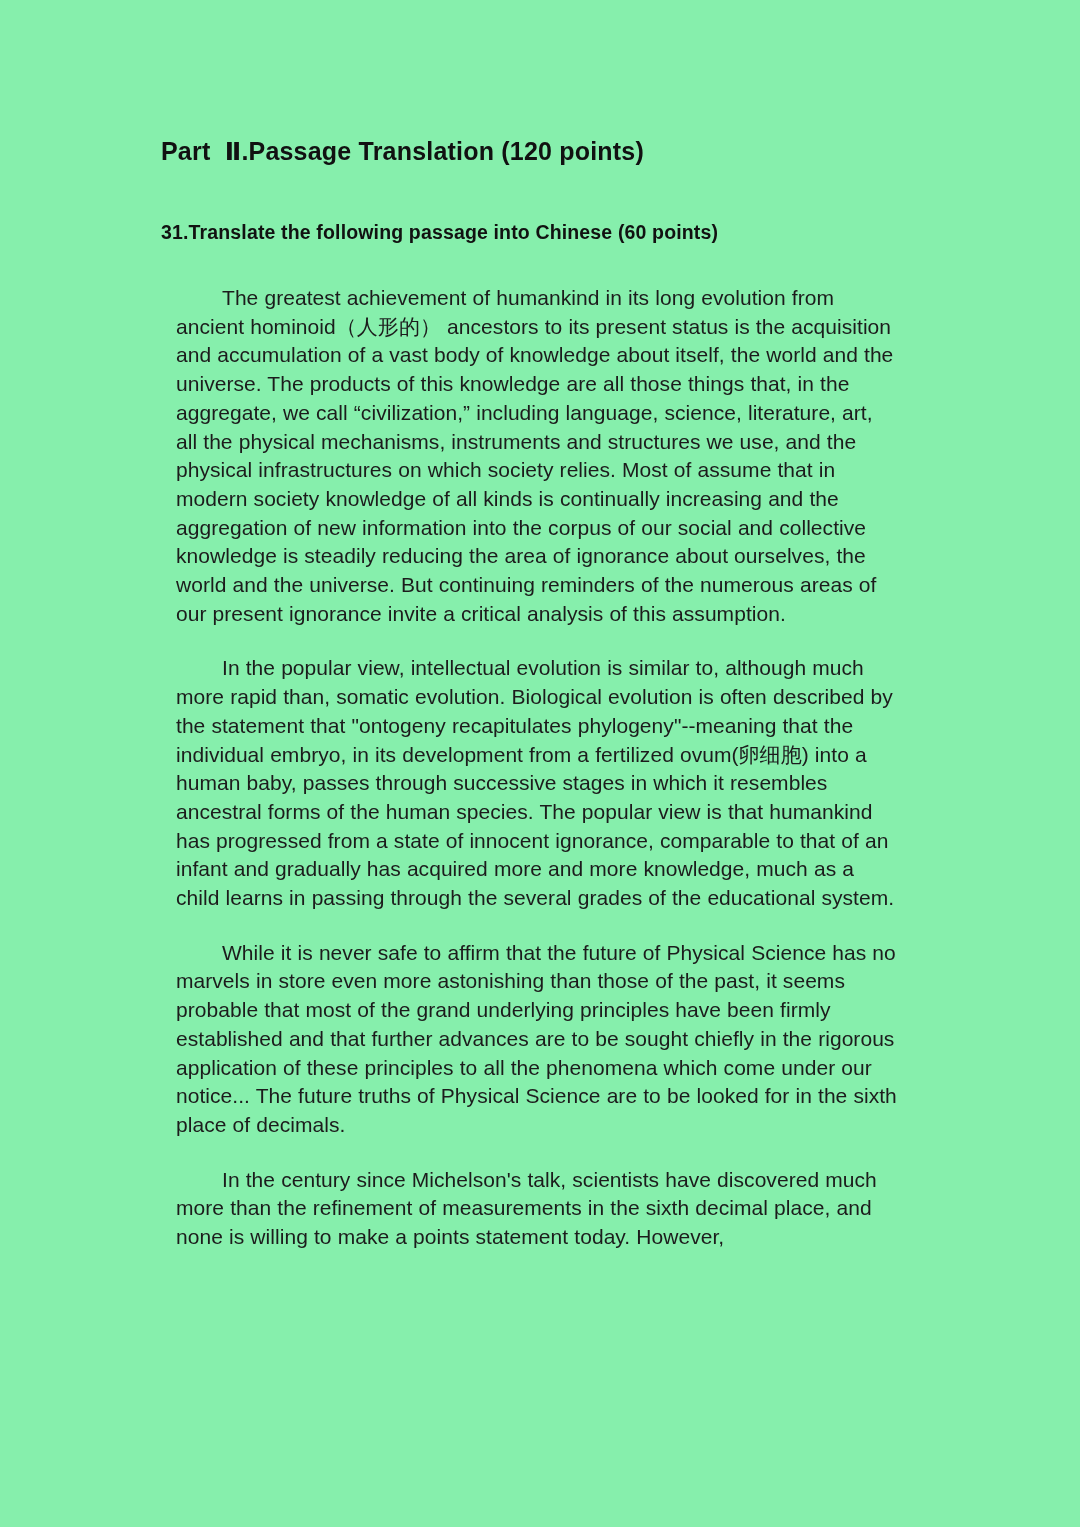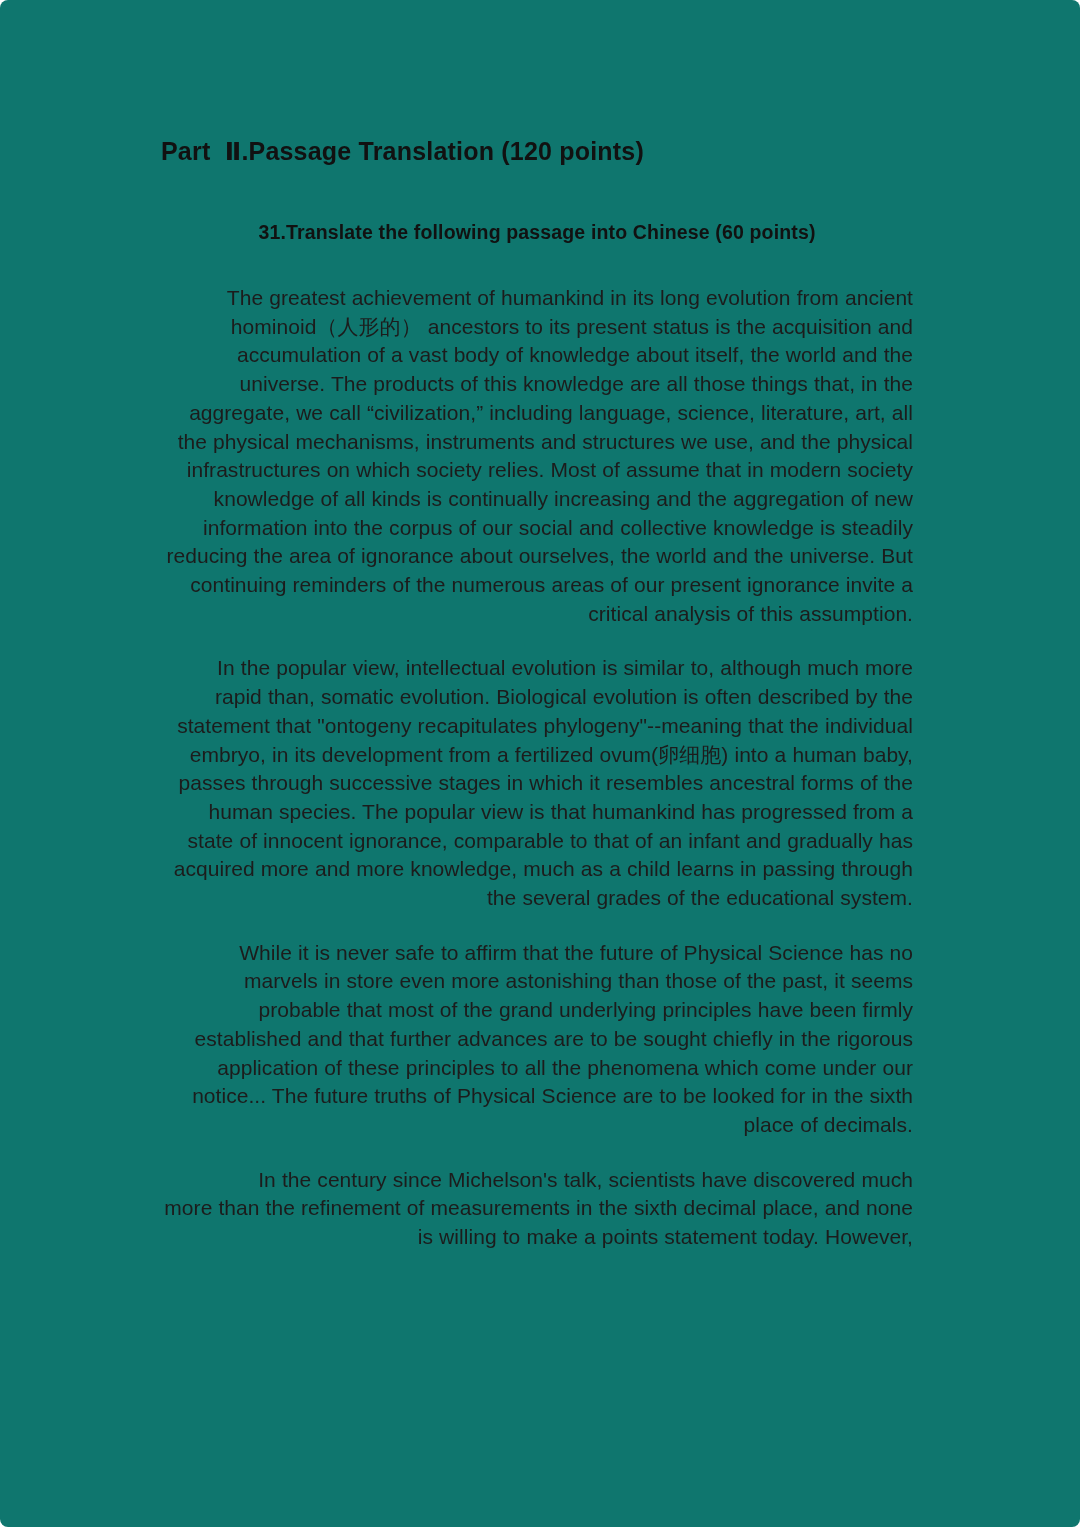--- a/index.html
+++ b/index.html
@@ -14,23 +14,22 @@
     font-family: "Liberation Sans", "DejaVu Sans", sans-serif;
     color: #1a1a1a;
     -webkit-font-smoothing: antialiased;
     overflow: hidden;
   }
 
   .page {
     position: relative;
     width: 1080px;
     height: 1527px;
-    background: #0f766e;
+    background: #86efac;
     box-sizing: border-box;
-    border-radius: 8px;
   }
 
   .content {
     position: absolute;
     left: 161px;
     top: 134px;
     width: 752px;
   }
 
   .part-heading {
@@ -43,32 +42,30 @@
     white-space: pre;
   }
 
   .section-heading {
     font-size: 19.5px;
     font-weight: bold;
     line-height: 28px;
     letter-spacing: 0.15px;
     margin: 50px 0 8px 0;
     color: #111111;
-    text-align: center;
   }
 
   .para {
     font-size: 21px;
     line-height: 28.7px;
-    margin: 0;
+    margin: 15px;
     color: #1c1c1c;
     text-indent: 46px;
     letter-spacing: 0.05px;
     word-spacing: 0.2px;
-    text-align: right;
   }
 
   .para.first-body {
     margin-top: 38px;
   }
 
   .para + .para {
     margin-top: 26px;
   }
 </style>

